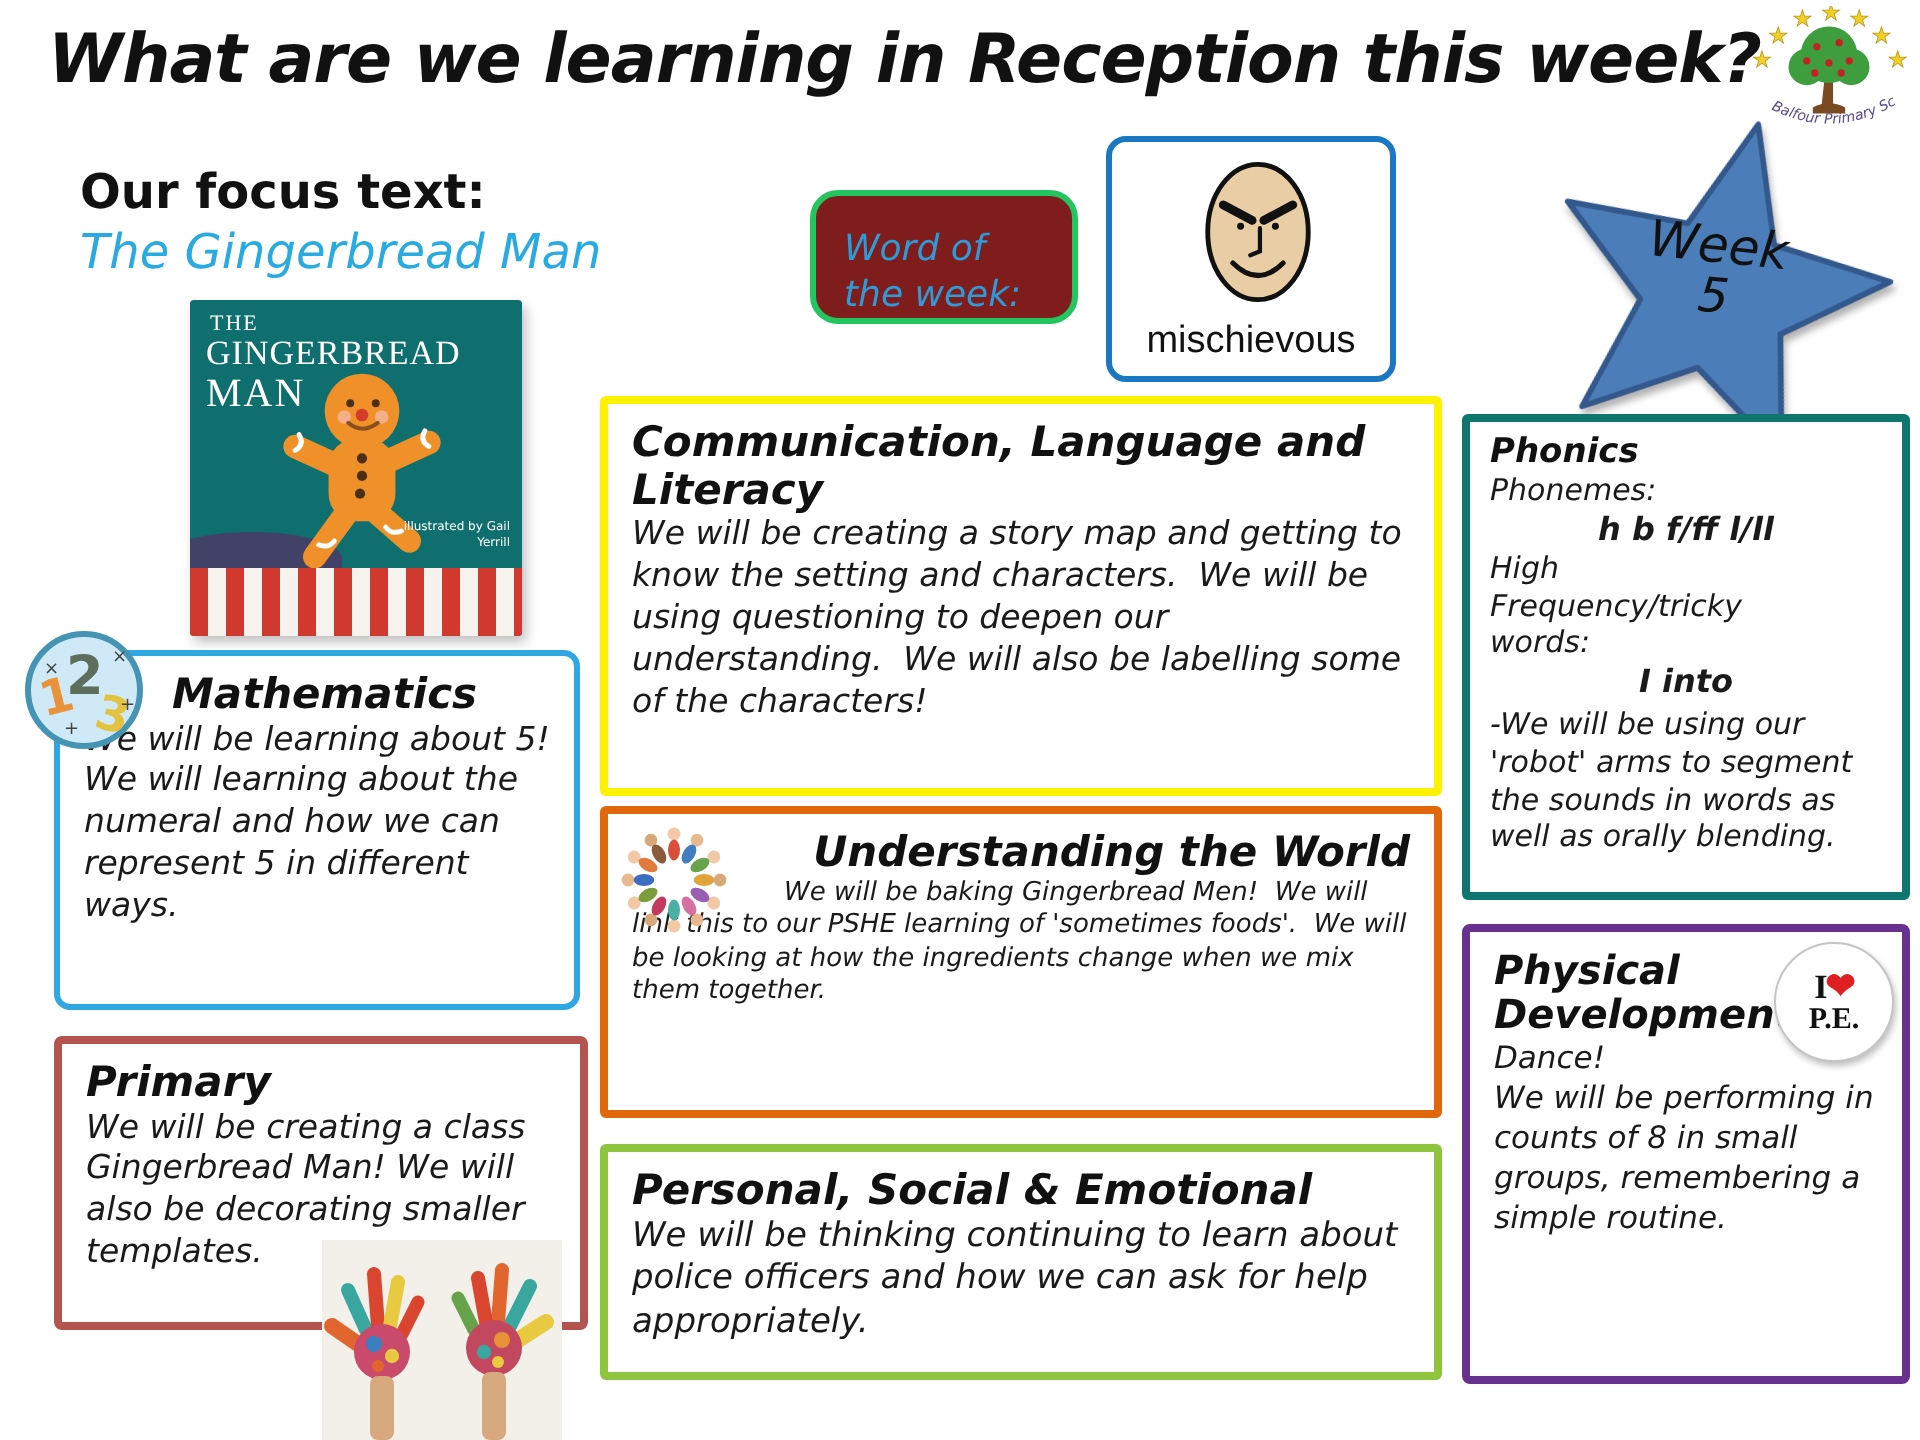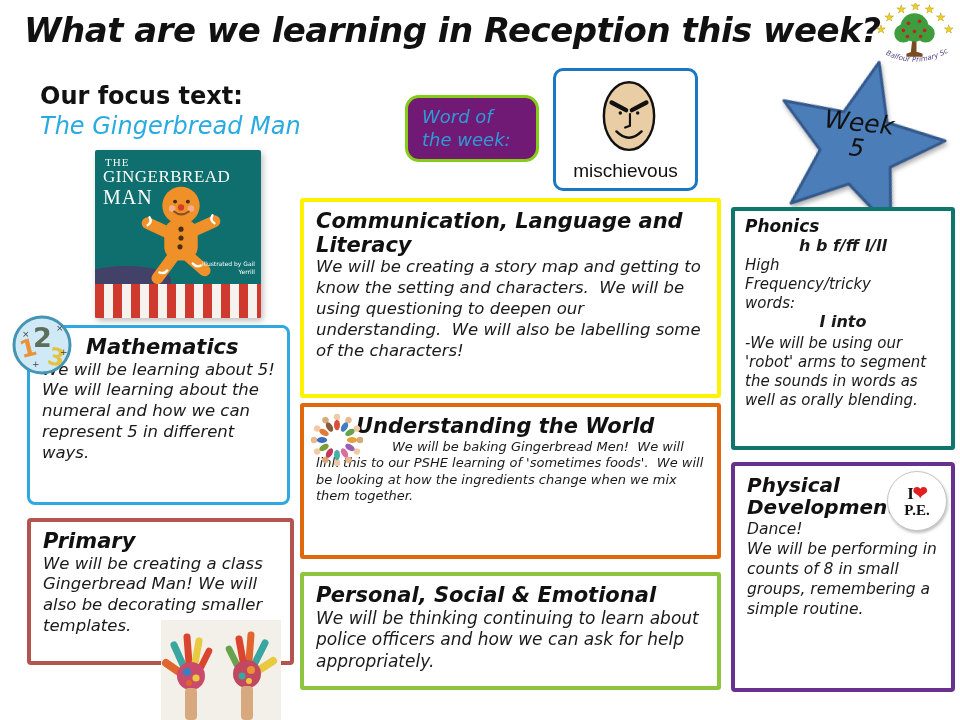--- a/index.html
+++ b/index.html
@@ -28,22 +28,22 @@
   .book .credit{position:absolute;right:6px;bottom:42px;color:#fff;font-size:6px;text-align:right;width:60px;line-height:1.3;}
   .book .stripes{
     position:absolute;left:0;bottom:0;width:100%;height:34px;
     background:repeating-linear-gradient(90deg,#cf392e 0 9px,#f6f3ee 9px 18px);
   }
   .book .hill{position:absolute;left:-14px;bottom:26px;width:90px;height:26px;background:#4b3a66;border-radius:50% 50% 0 0;opacity:.85;}
   .book .gman{position:absolute;left:22px;top:28px;width:128px;height:118px;}
   
   .wow{
     position:absolute;left:405px;top:95px;width:134px;height:67px;
-    border:3px solid #84cc16;border-radius:14px;background:#701a75;
-    display:flex;align-items:center;padding:0 0 0 14px;box-sizing:border-box;
+    border:3px solid #22c55e;border-radius:14px;background:#7f1d1d;
+    display:flex;align-items:flex-end;padding:0 0 0 14px;box-sizing:border-box;
   }
   .wow-label{font-size:18px;font-style:italic;color:#2e9bd6;white-space:pre-line;line-height:1.25;}
   .misch{
     position:absolute;left:553px;top:68px;width:145px;height:123px;
     border:3px solid #1a77c2;border-radius:10px;background:#fff;
     display:flex;flex-direction:column;align-items:center;justify-content:flex-end;box-sizing:border-box;
   }
   .misch .face{width:58px;height:78px;position:absolute;top:6px;left:44px;}
   .misch-word{font-family:"Liberation Sans",sans-serif;font-size:19px;color:#111;margin-bottom:6px;}
   
@@ -60,21 +60,21 @@
   .phon{left:731px;top:207px;width:224px;height:243px;border:4px solid #0f766e;border-radius:3px;padding:6px 10px;}
   .phon .h{font-size:17px;}
   .phon .p-line{font-style:italic;font-size:15px;line-height:1.25;white-space:pre-line;}
   .phon .p-strong{font-weight:bold;text-align:center;font-size:16px;}
   .phon .p-note{margin-top:2px;}
   .maths{left:27px;top:325px;width:263px;height:180px;border:3.5px solid #2fa8e1;border-radius:8px;}
   .maths .h{padding-left:44px;}
   .num-icon{position:absolute;left:-20px;top:-15px;width:64px;height:64px;}
   .creative{left:27px;top:518px;width:267px;height:147px;border:4px solid #b3544e;border-radius:4px;}
   .utw{left:300px;top:403px;width:421px;height:156px;border:4px solid #e0670b;border-radius:3px;}
-  .utw .h{text-align:left;padding-left:40px;}
+  .utw .h{text-align:right;padding-left:40px;}
   .utw .b{font-size:13px;text-indent:76px;}
   .kids-icon{position:absolute;left:3px;top:3px;width:60px;height:60px;}
   .pse{left:300px;top:572px;width:421px;height:118px;border:4px solid #8fc43f;border-radius:3px;}
   .pse .b{font-size:17px;}
   .pd{left:731px;top:462px;width:224px;height:230px;border:4px solid #68308f;border-radius:4px;padding:8px 12px;}
   .pd .h{font-size:20px;width:150px;}
   .pd .b{font-size:15.5px;line-height:1.3;}
   .pe-badge{
     position:absolute;right:4px;top:5px;width:58px;height:58px;border-radius:50%;
     background:#fff;border:1px solid #c5c5c5;box-shadow:1px 2px 3px rgba(0,0,0,.25);
@@ -195,20 +195,21 @@
     </div>
   </div>
 
   <div class="box cll">
     <div class="h">Communication, Language and Literacy</div>
     <div class="b">We will be creating a story map and getting to know the setting and characters.  We will be using questioning to deepen our understanding.  We will also be labelling some of the characters!</div>
   </div>
 
   <div class="box phon">
     <div class="h">Phonics</div>
+    <div class="p-line">Phonemes:</div>
     <div class="p-line p-strong">h  b  f/ff  l/ll</div>
     <div class="p-line">High
 Frequency/tricky
 words:</div>
     <div class="p-line p-strong">I  into</div>
     <div class="p-line p-note">-We will be using our 'robot' arms to segment the sounds in words as well as orally blending.</div>
   </div>
 
   <div class="box maths">
     <span class="num-icon">

